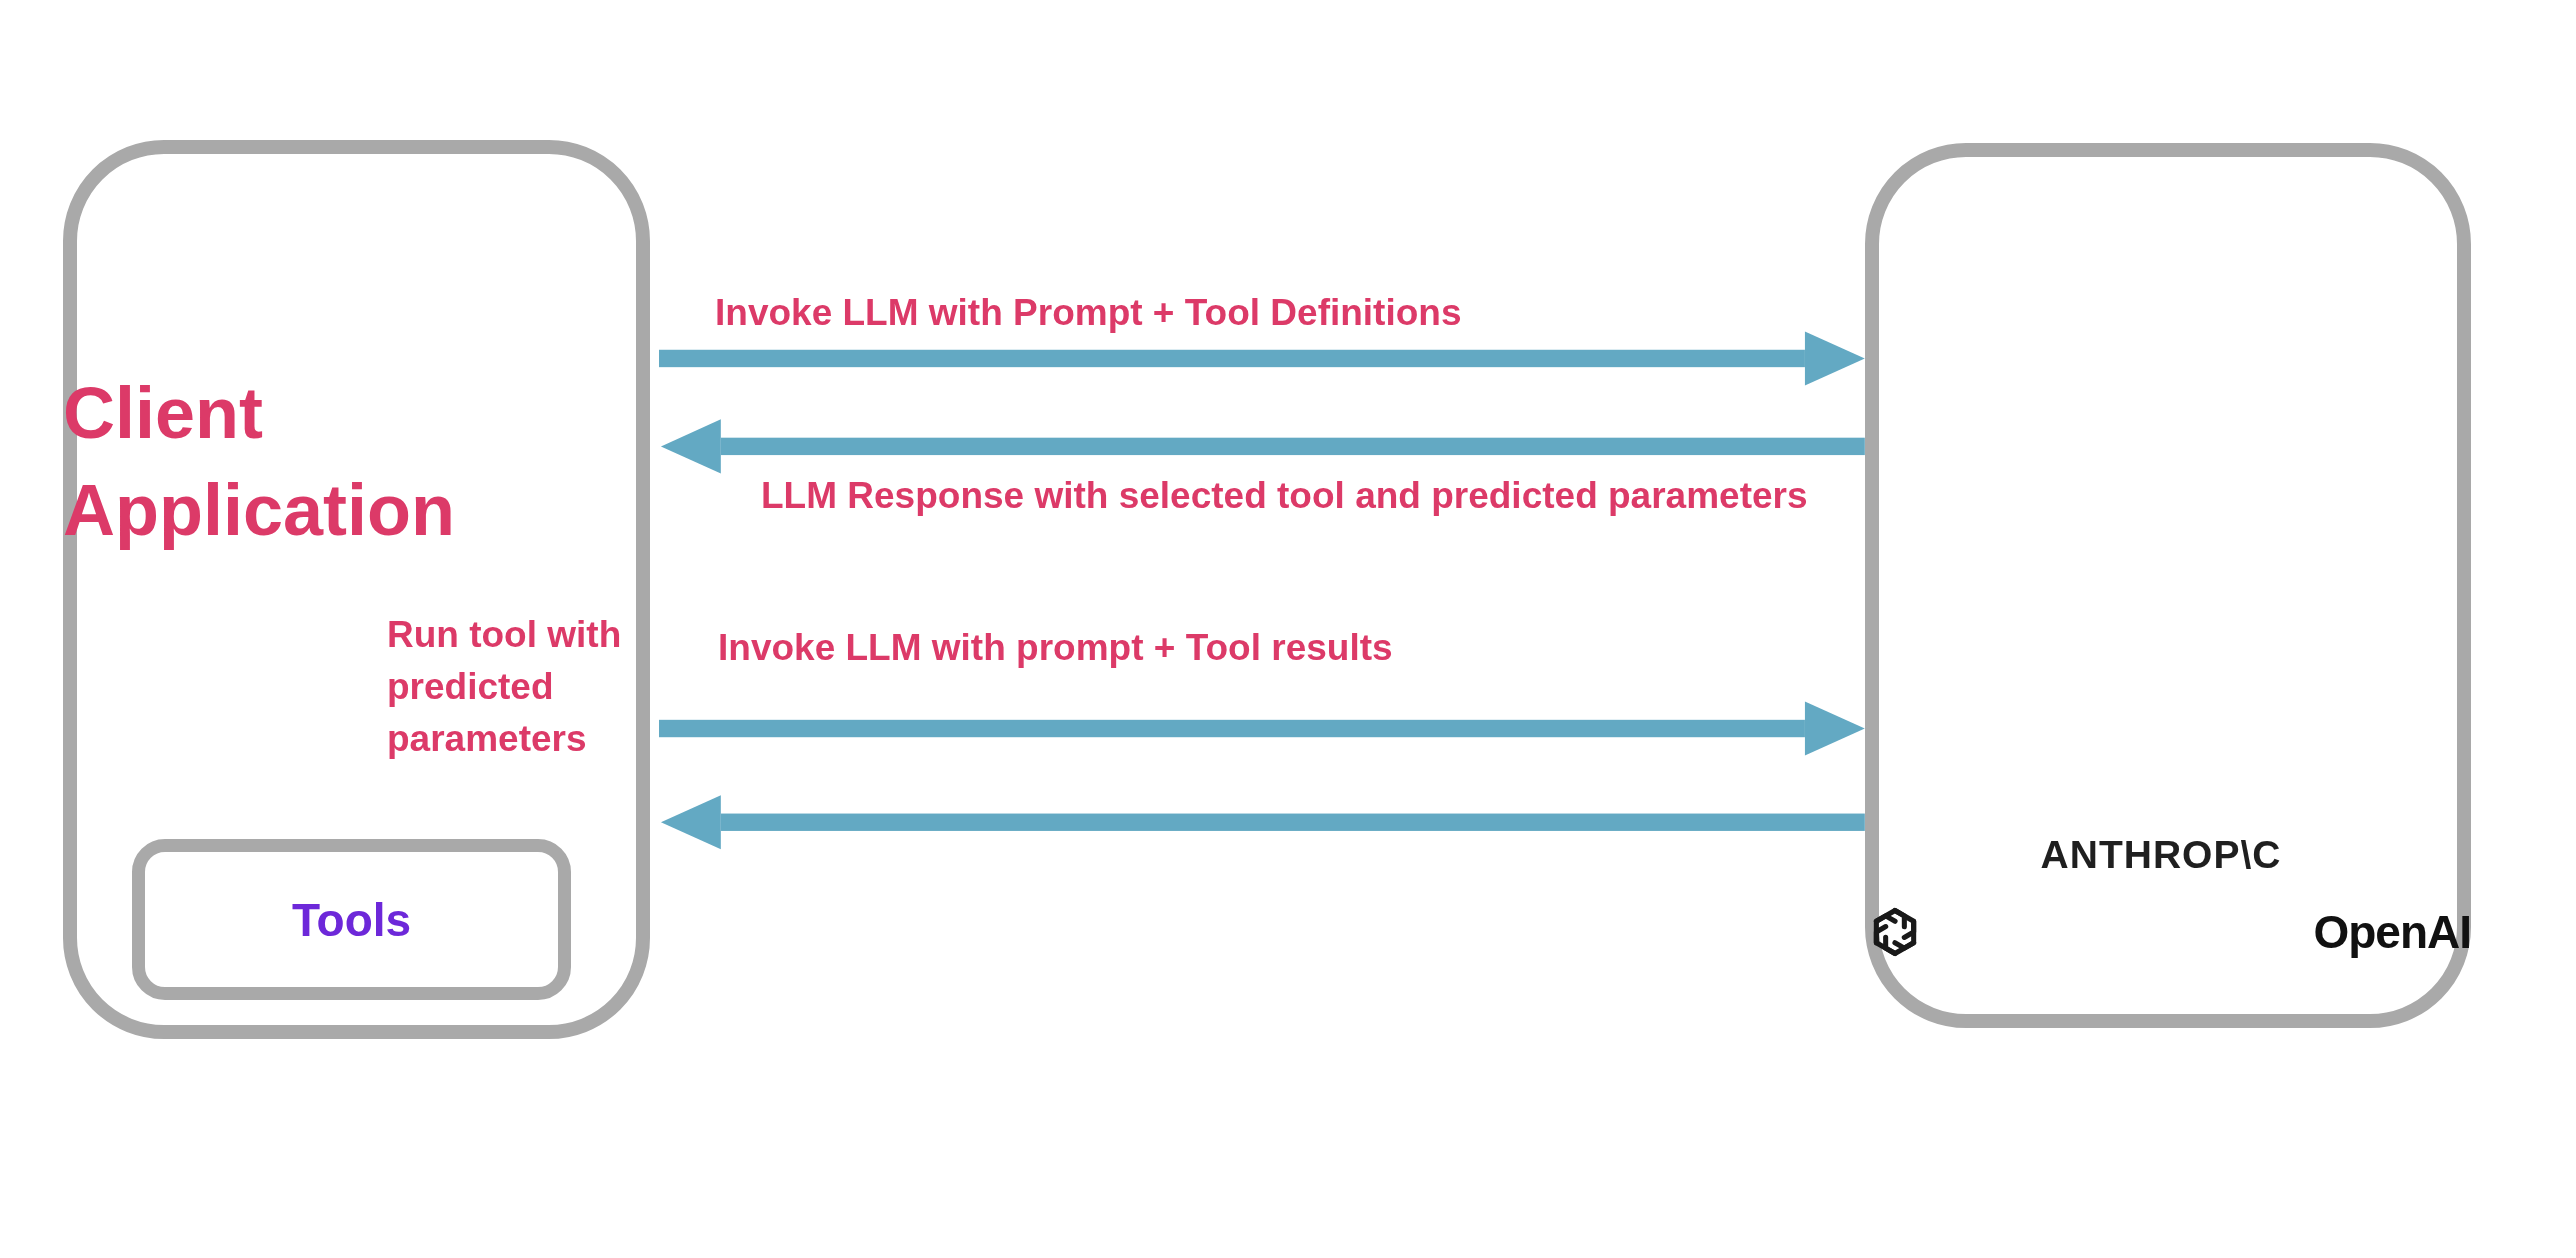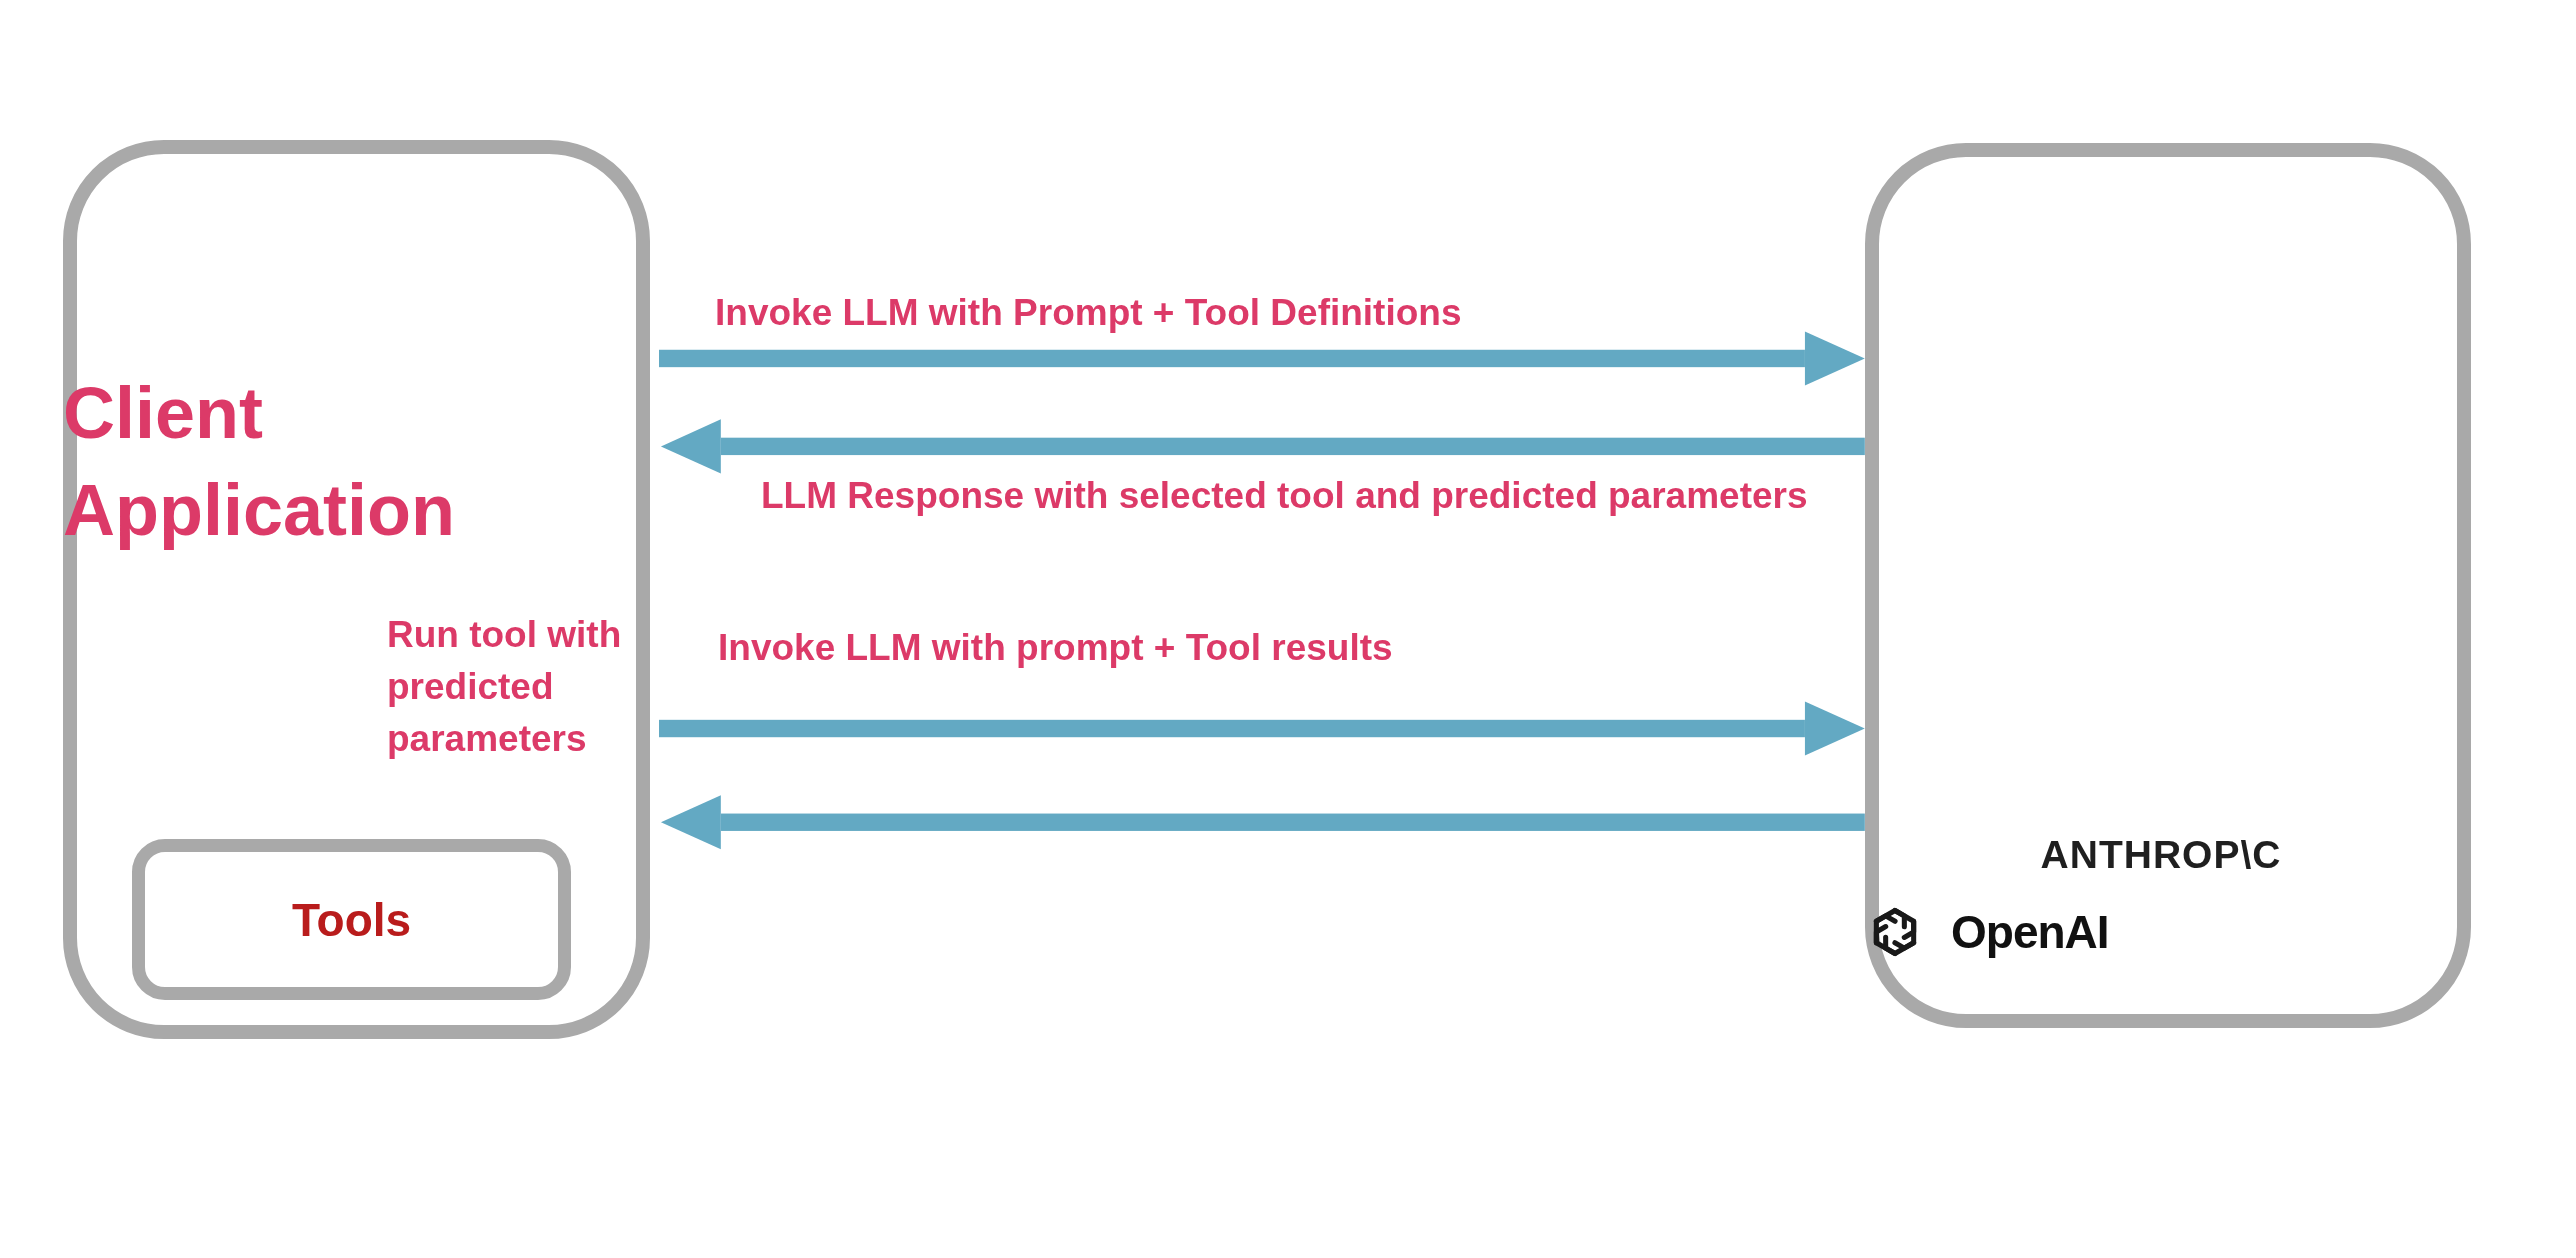--- a/index.html
+++ b/index.html
@@ -39,32 +39,32 @@
   }
   .flow-label-1{left:715px;top:292px;text-align:right;}
   .flow-label-2{left:761px;top:475px;}
   .flow-label-3{left:718px;top:627px;}
   .flow-label-4{left:754px;top:846px;}
   .run-tool-label{
     position:absolute;left:387px;top:609px;
     font-size:37px;line-height:52px;font-weight:bold;color:#DC3A68;
     white-space:pre-line;
   }
-  .tools-label{font-size:46px;font-weight:bold;color:#b91c1c;}
+  .tools-label{font-size:46px;font-weight:bold;color:#6d28d9;}
   
   .arrow-layer{position:absolute;left:0;top:0;width:2576px;height:1258px;}
   
   .anthropic-logo{
     position:absolute;left:1865px;top:833px;width:592px;
     text-align:center;font-size:39px;font-weight:bold;
     letter-spacing:1px;color:#1F1F1F;
   }
   .openai-row{
     position:absolute;left:1865px;top:902px;width:606px;
-    display:flex;align-items:center;justify-content:flex-start;gap:26px;
+    display:flex;align-items:center;justify-content:space-between;gap:14px;
   }
   .openai-word{font-size:46px;font-weight:bold;color:#111111;letter-spacing:-1px;}
 </style>
 </head>
 <body>
 
 <div class="canvas">
 
   <svg class="arrow-layer" width="2576" height="1258" viewBox="0 0 2666 1302" fill="#63A9C3">
     <g>

